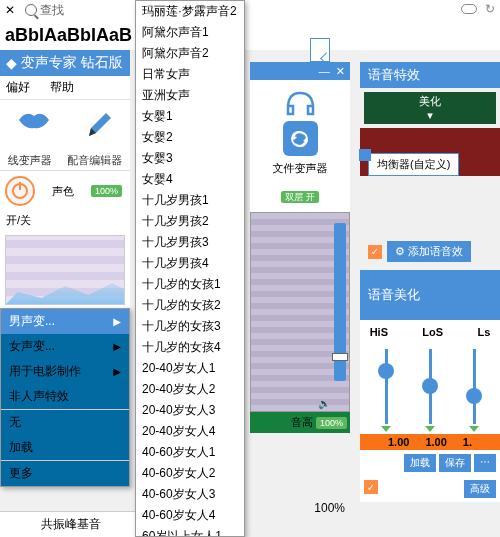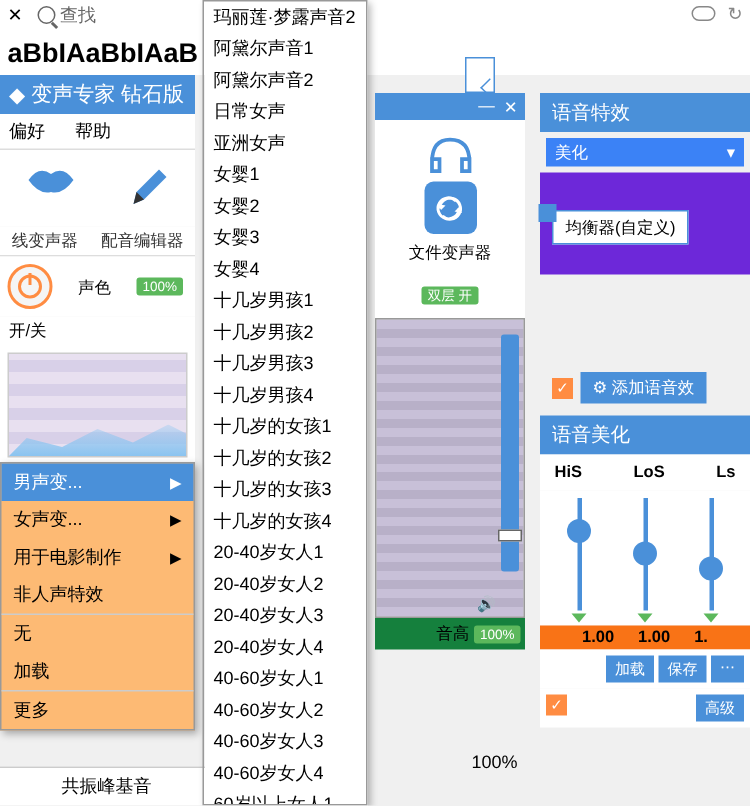--- a/index.html
+++ b/index.html
@@ -25,21 +25,21 @@
 .power-inner { width: 16px; height: 16px; border: 2px solid #ff8c42; border-radius: 50%; position: relative; }
 .power-inner::after { content: ''; position: absolute; top: -3px; left: 50%; width: 2px; height: 8px; background: #ff8c42; transform: translateX(-50%); }
 .badge { background: #5cb85c; color: #fff; font-size: 9px; padding: 1px 4px; border-radius: 2px; }
 
 .wave-area { background: #fff; height: 80px; padding: 5px; display: flex; gap: 3px; }
 .wave-chart { flex: 1; background: repeating-linear-gradient(0deg, #e8e0f0 0px, #e8e0f0 8px, #d8d0e8 8px, #d8d0e8 16px); border: 1px solid #ccc; position: relative; }
 .wave-line { position: absolute; bottom: 0; left: 0; right: 0; height: 30px; background: linear-gradient(180deg, transparent, #8ac4f0); clip-path: polygon(0 100%, 10% 60%, 30% 80%, 50% 40%, 70% 70%, 90% 30%, 100% 50%, 100% 100%); }
 
 .talk-icon { width: 35px; height: 35px; border-radius: 50%; background: #4a90d9; margin: 5px auto; display: flex; align-items: center; justify-content: center; }
 
-.context-menu { position: absolute; top: 308px; left: 0; width: 130px; background: #fdba74; border: 1px solid #999; box-shadow: 2px 2px 5px rgba(0,0,0,0.3); }
+.context-menu { position: absolute; top: 308px; left: 0; width: 130px; background: #0369a1; border: 1px solid #999; box-shadow: 2px 2px 5px rgba(0,0,0,0.3); }
 .context-item { padding: 4px 8px; font-size: 12px; display: flex; justify-content: space-between; align-items: center; cursor: pointer; }
 .context-item.selected { background: #4a90d9; color: #fff; }
 .context-item.sep { border-top: 1px solid #ccc; }
 .arrow-r { font-size: 10px; }
 
 .bottom-bar { position: absolute; bottom: 0; left: 0; width: 142px; background: #fff; border-top: 1px solid #ccc; padding: 4px 10px; font-size: 12px; text-align: center; }
 
 .voice-list { position: absolute; top: 0; left: 135px; width: 110px; bottom: 0; background: #fff; border: 1px solid #999; overflow-y: auto; box-shadow: 2px 2px 5px rgba(0,0,0,0.3); }
 .voice-item { padding: 2px 6px; font-size: 12px; cursor: pointer; white-space: nowrap; }
 
@@ -49,29 +49,29 @@
 .mid-icons { background: #fff; padding: 8px; display: flex; flex-direction: column; align-items: center; gap: 5px; }
 .refresh-icon { width: 35px; height: 35px; background: #4a90d9; border-radius: 6px; display: flex; align-items: center; justify-content: center; }
 .mid-badge-row { margin-top: 8px; }
 .mid-wave { background: repeating-linear-gradient(0deg, #c8c0d8 0px, #c8c0d8 6px, #b8b0c8 6px, #b8b0c8 12px); height: 200px; position: relative; border: 1px solid #999; }
 .vol-slider { position: absolute; right: 3px; top: 10px; bottom: 30px; width: 12px; background: #4a90d9; border-radius: 2px; }
 .vol-thumb { position: absolute; bottom: 20px; left: -2px; width: 16px; height: 8px; background: #fff; border: 1px solid #666; }
 .mid-bottom { background: #15803d; padding: 3px; text-align: right; font-size: 11px; }
 
 .right-panel { position: absolute; top: 62px; right: 0; width: 140px; }
 .r-header { background: #4a90d9; color: #fff; padding: 4px 8px; font-size: 13px; }
-.r-select { background: #3b82f6; margin: 4px; padding: 2px 6px; color: #fff; font-size: 11px; display: flex; justify-content: space-between; align-items: center; }
+.r-select { background: #14532d; margin: 4px; padding: 2px 6px; color: #fff; font-size: 11px; display: flex; justify-content: space-between; align-items: center; flex-direction: column; }
 .r-tag { margin: 25px 8px 8px; border: 1px solid #4a90d9; padding: 3px 8px; font-size: 11px; background: #fff; position: relative; display: inline-block; }
 .r-tag::before { content: ''; position: absolute; left: -10px; top: -5px; width: 12px; height: 12px; background: #4a90d9; }
 
 .r-checkbox-row { display: flex; align-items: center; gap: 5px; padding: 5px 8px; margin-top: 60px; }
 .checkbox { width: 14px; height: 14px; background: #ff8c42; display: flex; align-items: center; justify-content: center; color: #fff; font-size: 10px; }
 .r-add-btn { background: #4a90d9; color: #fff; padding: 3px 8px; font-size: 11px; display: flex; align-items: center; gap: 3px; }
 
-.r-header2 { background: #4a90d9; color: #fff; padding: 4px 8px; font-size: 13px; margin-top: 3px; }
+.r-header2 { background: #4a90d9; color: #fff; padding: 16px 8px; font-size: 13px; margin-top: 3px; }
 .eq-labels { display: flex; justify-content: space-around; padding: 6px 4px; font-size: 11px; font-weight: bold; background: #fff; gap: 23px; }
 .eq-sliders { display: flex; justify-content: space-around; padding: 5px 4px 2px; background: #fff; height: 90px; }
 .eq-slider { width: 20px; position: relative; display: flex; flex-direction: column; align-items: center; }
 .eq-track { width: 3px; flex: 1; background: #4a90d9; position: relative; }
 .eq-thumb { width: 16px; height: 16px; border-radius: 50%; background: #4a90d9; position: absolute; left: 50%; transform: translateX(-50%); }
 .eq-arrow { width: 0; height: 0; border-left: 5px solid transparent; border-right: 5px solid transparent; border-top: 6px solid #5cb85c; margin-top: 2px; }
 .eq-values { display: flex; justify-content: space-around; padding: 2px 20px; font-size: 11px; font-weight: bold; background: #f97316; }
 .r-btns { display: flex; justify-content: flex-end; gap: 3px; padding: 4px; background: #fff; }
 .r-btn { background: #4a90d9; color: #fff; padding: 2px 6px; font-size: 10px; }
 .r-high { display: flex; justify-content: flex-end; padding: 4px; background: #fff; }
@@ -238,21 +238,21 @@
 </div>
 
 <div class="percent-row">100%</div>
 
 <div class="right-panel">
   <div class="r-header">语音特效</div>
   <div class="r-select">
     <span>美化</span>
     <span>▾</span>
   </div>
-  <div style="background:#6d28d9;height:68px;position:relative">
+  <div style="background:#7f1d1d;height:48px;position:relative">
     <span class="r-tag">均衡器(自定义)</span>
   </div>
   <div class="r-checkbox-row">
     <span class="checkbox">✓</span>
     <span class="r-add-btn">
       <span>⚙</span>
       <span>添加语音效</span>
     </span>
   </div>
   <div class="r-header2">语音美化</div>

